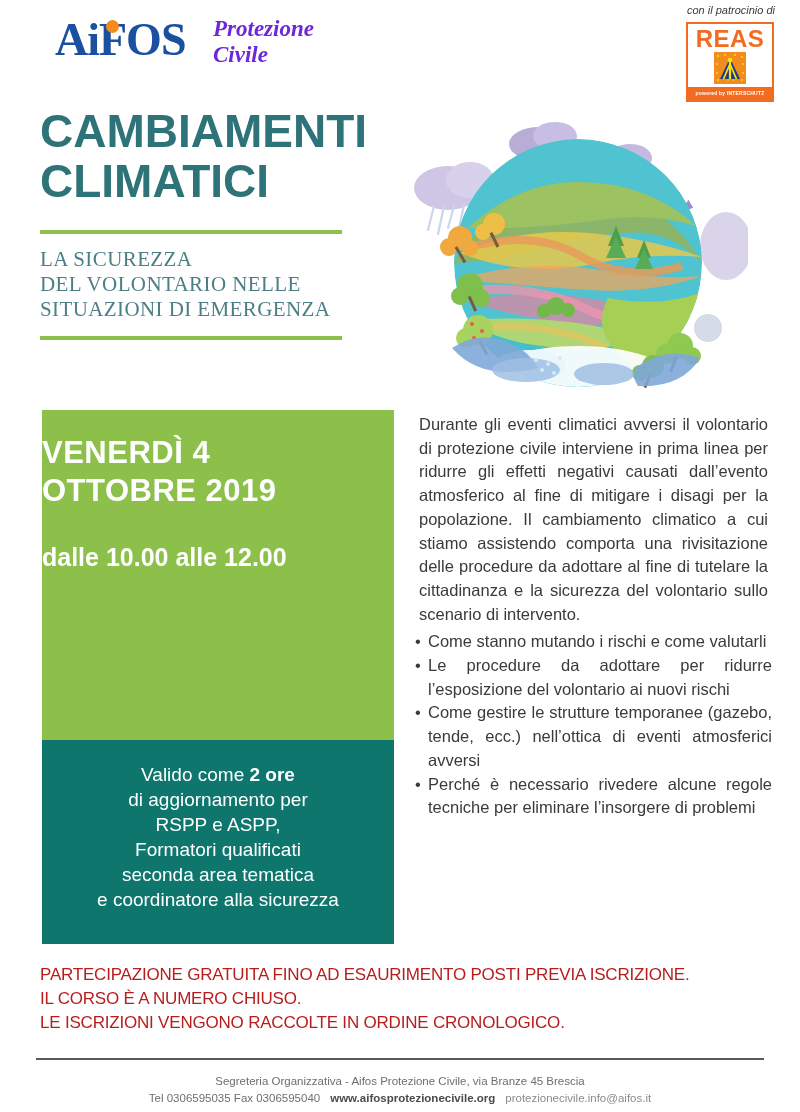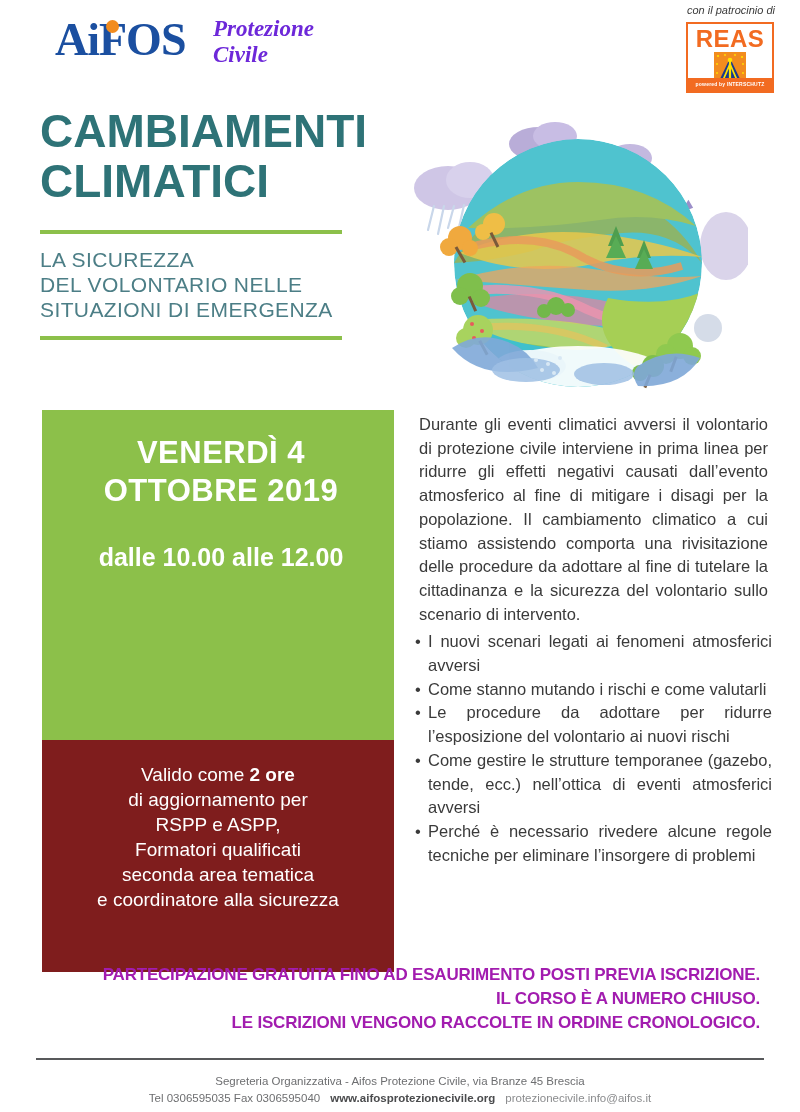--- a/index.html
+++ b/index.html
@@ -69,21 +69,21 @@
     font-family: "Liberation Sans", sans-serif;
     font-style: italic;
     font-size: 11px;
     color: #3b3b3b;
   }
   #logo-reas {
     position: absolute;
     left: 686px;
     top: 22px;
     width: 88px;
-    height: 71px;
+    height: 80px;
     background: #ffffff;
     border: 2px solid #F26B21;
     box-sizing: border-box;
   }
   .reas-text {
     text-align: center;
     font-family: "Liberation Sans", sans-serif;
     font-weight: bold;
     font-size: 24px;
     letter-spacing: 0.5px;
@@ -131,21 +131,21 @@
     margin: 0;
   }
   .rule-green {
     height: 4px;
     background: #8CC04A;
     margin: 0;
   }
   #rule-top { margin-top: 24px; width: 302px; }
   #rule-bottom { margin-top: 14px; width: 302px; }
   #subtitle {
-    font-family: Liberation Sans, sans-serif;
+    font-family: Liberation Serif, serif;
     font-size: 21px;
     line-height: 25px;
     color: #4C7E86;
     letter-spacing: 0.4px;
     margin-top: 13px;
   }
 
   
   #globe-illustration {
     position: absolute;
@@ -157,23 +157,21 @@
 
   
   #date-box {
     position: absolute;
     left: 42px;
     top: 410px;
     width: 352px;
     height: 376px;
     background: #8CC04A;
     color: #ffffff;
-    text-align: center;
     box-sizing: border-box;
-    padding-left: 6px;
   }
   #date-line {
     font-weight: bold;
     font-size: 31px;
     line-height: 38px;
     letter-spacing: 0.5px;
     margin-top: 24px;
   }
   #time-line {
     font-weight: bold;
@@ -187,22 +185,22 @@
     line-height: 25px;
     margin-top: 42px;
   }
 
   
   #credit-box {
     position: absolute;
     left: 42px;
     top: 740px;
     width: 352px;
-    height: 232px;
-    background: #7f1d1d;
+    height: 204px;
+    background: #0f766e;
     color: #ffffff;
     text-align: center;
     box-sizing: border-box;
   }
   #credit-lines {
     font-size: 19px;
     line-height: 25px;
     margin-top: 22px;
   }
   #credit-lines b { font-weight: bold; }
@@ -243,23 +241,23 @@
     top: 0;
     color: #3a3a3a;
   }
 
   
   #notice {
     position: absolute;
     left: 40px;
     top: 963px;
     width: 720px;
-    text-align: right;
-    color: #a21caf;
-    font-weight: bold;
+    text-align: left;
+    color: #b91c1c;
+    font-weight: normal;
     font-size: 17px;
     line-height: 24px;
     letter-spacing: -0.2px;
   }
 
   
   #footer-rule {
     position: absolute;
     left: 36px;
     top: 1058px;
@@ -512,21 +510,20 @@
       <span>RSPP e ASPP,</span><br>
       <span>Formatori qualificati</span><br>
       <span>seconda area tematica</span><br>
       <span>e coordinatore alla sicurezza</span>
     </div>
   </div>
 
   <div id="body-copy">
     <p id="intro-paragraph">Durante gli eventi climatici avversi il volontario di protezione civile interviene in prima linea per ridurre gli effetti negativi causati dall’evento atmosferico al fine di mitigare i disagi per la popolazione. Il cambiamento climatico a cui stiamo assistendo comporta una rivisitazione delle procedure da adottare al fine di tutelare la cittadinanza e la sicurezza del volontario sullo scenario di intervento.</p>
     <ul id="topics-list">
-      <li>I nuovi scenari legati ai fenomeni atmosferici avversi</li>
       <li>Come stanno mutando i rischi e come valutarli</li>
       <li>Le procedure da adottare per ridurre l’esposizione del volontario ai nuovi rischi</li>
       <li>Come gestire le strutture temporanee (gazebo, tende, ecc.) nell’ottica di eventi atmosferici avversi</li>
       <li>Perché è necessario rivedere alcune regole tecniche per eliminare l’insorgere di problemi</li>
     </ul>
   </div>
 
   <div id="notice">
     <div>PARTECIPAZIONE GRATUITA FINO AD ESAURIMENTO POSTI PREVIA ISCRIZIONE.</div>
     <div>IL CORSO È A NUMERO CHIUSO.</div>

